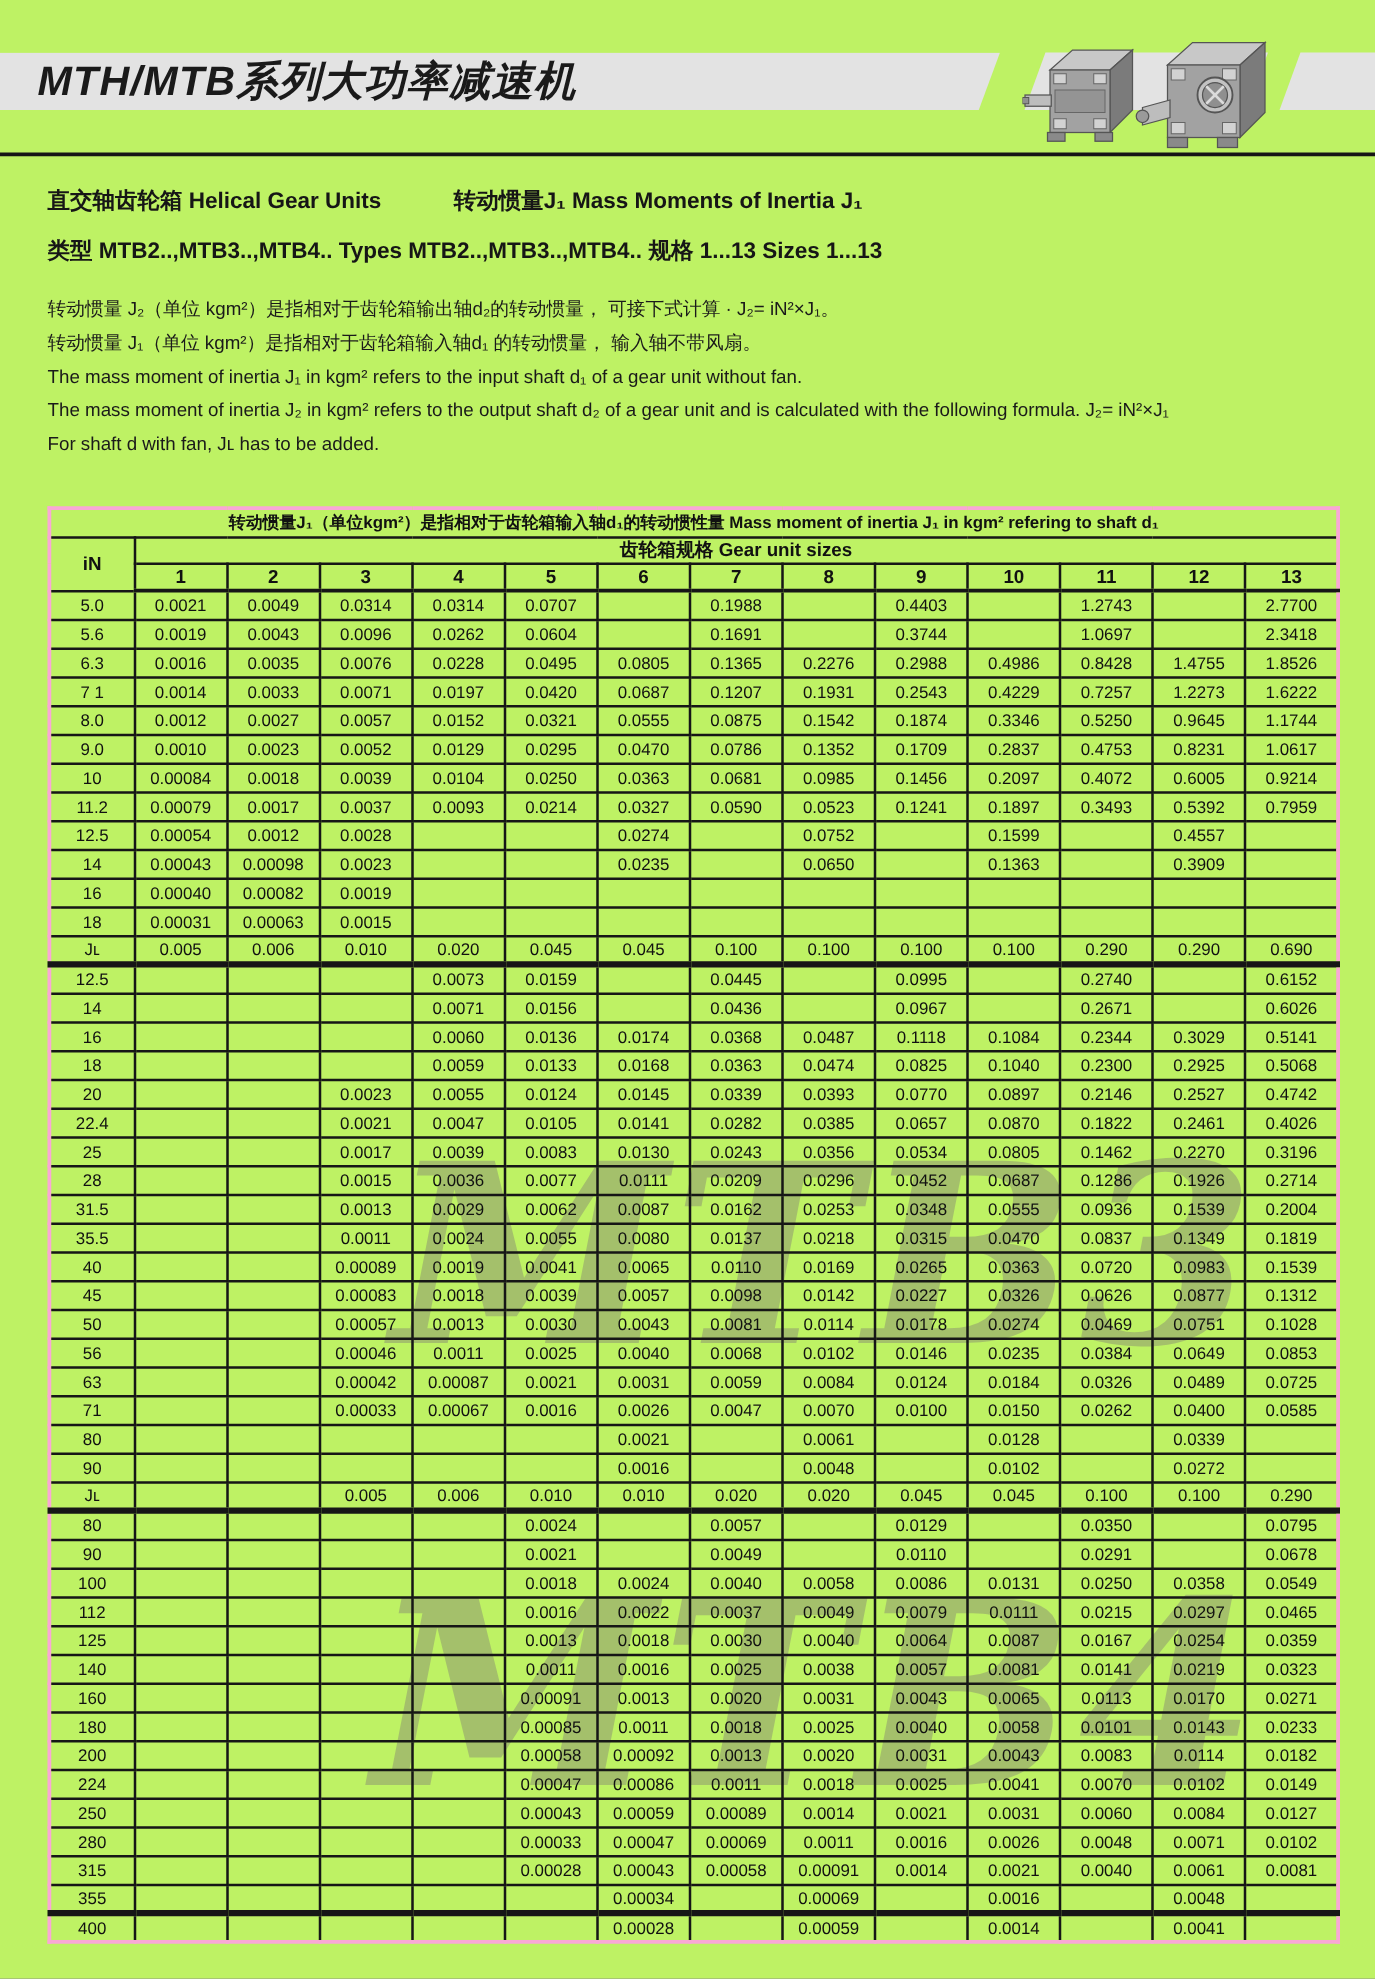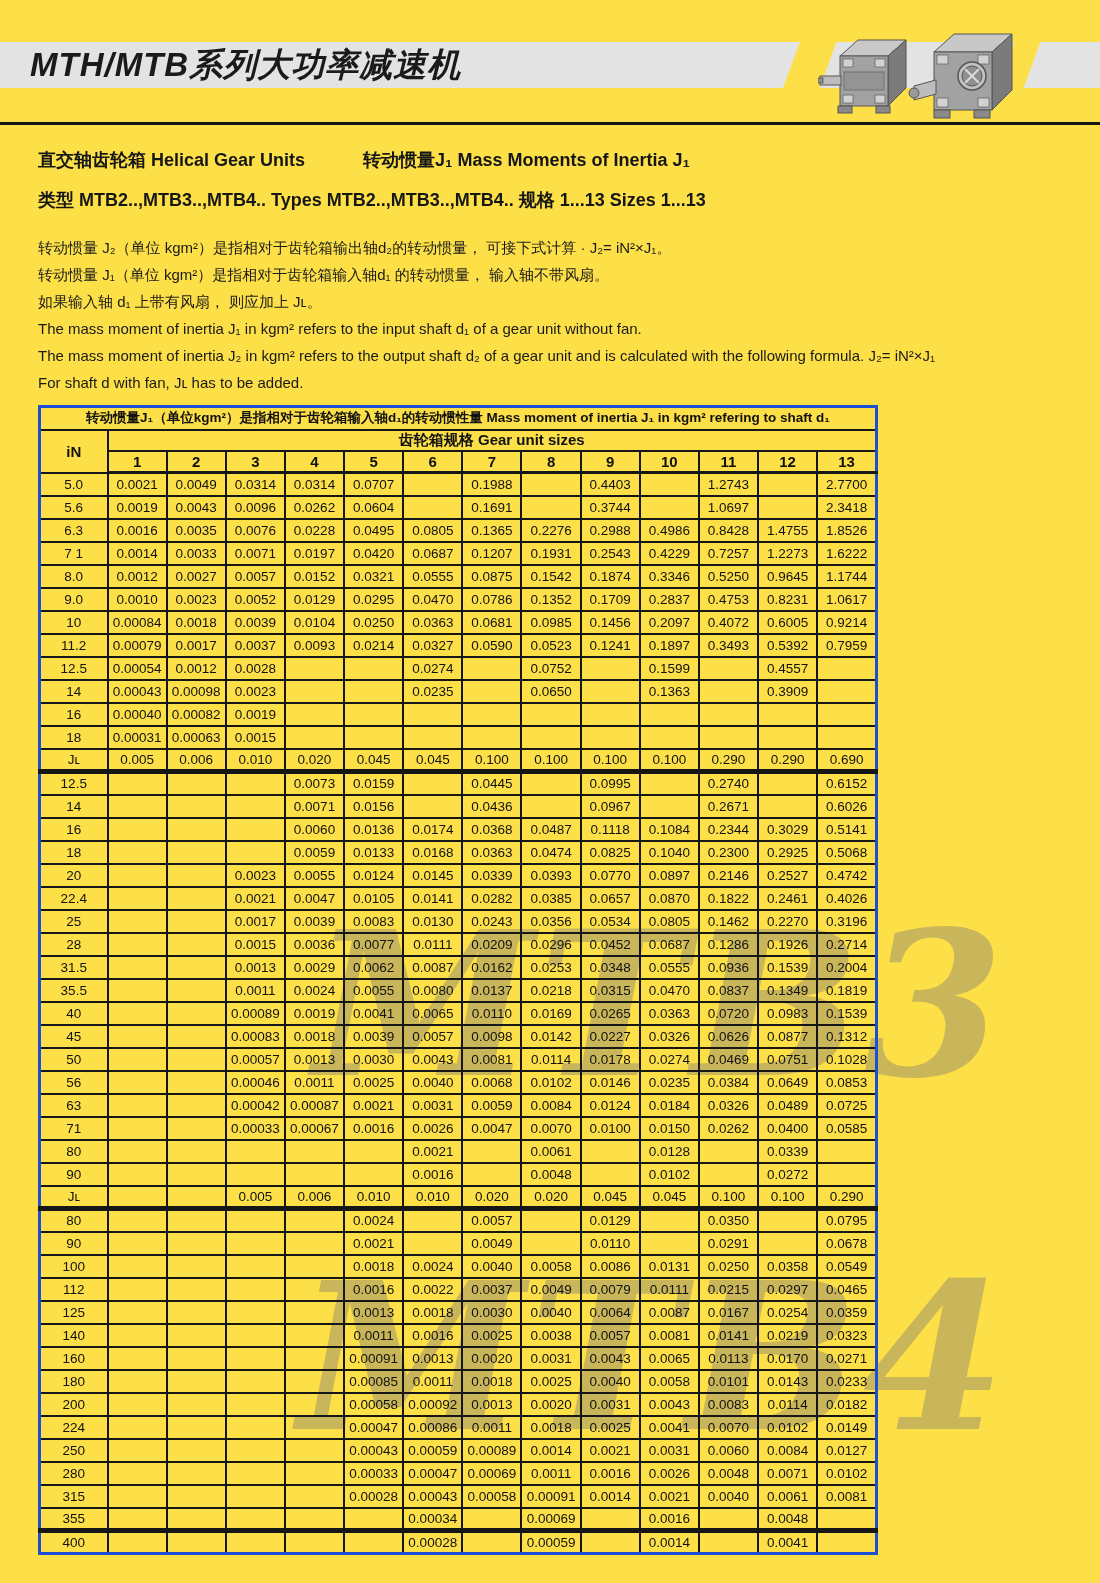--- a/index.html
+++ b/index.html
@@ -1,19 +1,19 @@
 <!DOCTYPE html>
 <html><head>
 <meta charset="utf-8">
 <style>
   * { margin:0; padding:0; box-sizing:border-box; }
   html,body { background:#888; }
   .page {
     position:relative; width:1100px; height:1583px; margin:0 auto;
-    background:#fde047; overflow:hidden;
+    background:#bef264; overflow:hidden;
     font-family:"Liberation Sans", sans-serif; color:#111;
   }
   
   .band {
     position:absolute; left:0; top:42px; width:800px; height:46px;
     background:#e3e3e3;
     clip-path:polygon(0 0, 100% 0, calc(100% - 17px) 100%, 0 100%);
   }
   .band h1 {
     position:absolute; left:30px; top:0; line-height:46px;
@@ -44,22 +44,22 @@
   .watermark {
     position:absolute; z-index:0; font-family:"DejaVu Serif", serif;
     font-style:italic; font-weight:bold; line-height:1; letter-spacing:4px;
     color:rgba(128,124,117,0.42); pointer-events:none; white-space:nowrap;
   }
   .wm1 { left:255px; top:105px;  font-size:185px; }
   .wm2 { left:275px; top:500px;  font-size:200px; }
   .wm3 { left:260px; top:850px;  font-size:205px; }
   table.inertia {
     position:relative; z-index:1;
-    border-collapse:collapse; table-layout:fixed; width:840px;
-    border:3px solid #1d4ed8;
+    border-collapse:collapse; table-layout:fixed; width:1034px;
+    border:3px solid #f9a8d4;
   }
   table.inertia td {
     border:2px solid #161616; height:23px; padding:0 1px;
     text-align:center; vertical-align:middle;
     font-size:13.5px; color:#111; background:transparent;
     overflow:hidden; white-space:nowrap;
   }
   td.t-title { height:34px; font-size:15px; font-weight:bold; border-bottom:3px solid #161616; }
   tr.hdrA td { height:21px; font-size:15px; font-weight:bold; }
   tr.hdrB td { height:22px; font-size:15px; font-weight:bold; border-bottom:3px solid #161616; }
@@ -116,21 +116,20 @@
   <div class="title-line t1">
     <span>直交轴齿轮箱 Helical Gear Units</span><span class="part2">转动惯量J₁ Mass Moments of Inertia J₁</span>
   </div>
   <div class="title-line t2">
     <span>类型 MTB2..,MTB3..,MTB4..  Types MTB2..,MTB3..,MTB4.. 规格 1...13 Sizes 1...13</span>
   </div>
 
   <div class="intro">
     <p class="cn">转动惯量 J₂（单位 kgm²）是指相对于齿轮箱输出轴d₂的转动惯量， 可接下式计算 · J₂= iN²×J₁。</p>
     <p class="cn">转动惯量 J₁（单位 kgm²）是指相对于齿轮箱输入轴d₁ 的转动惯量， 输入轴不带风扇。</p>
-    <p class="cn">如果输入轴 d₁ 上带有风扇， 则应加上 Jʟ。</p>
     <p>The mass moment of inertia J₁ in kgm² refers to the input shaft d₁ of a gear unit without fan.</p>
     <p>The mass moment of inertia J₂ in kgm² refers to the output shaft d₂ of a gear unit and is calculated with the following formula. J₂= iN²×J₁</p>
     <p>For shaft d with fan, Jʟ has to be added.</p>
   </div>
 
   <div class="table-wrap">
     <div class="watermark wm2">MTB3</div>
     <div class="watermark wm3">MTB4</div>
     <table class="inertia">
       <colgroup>

